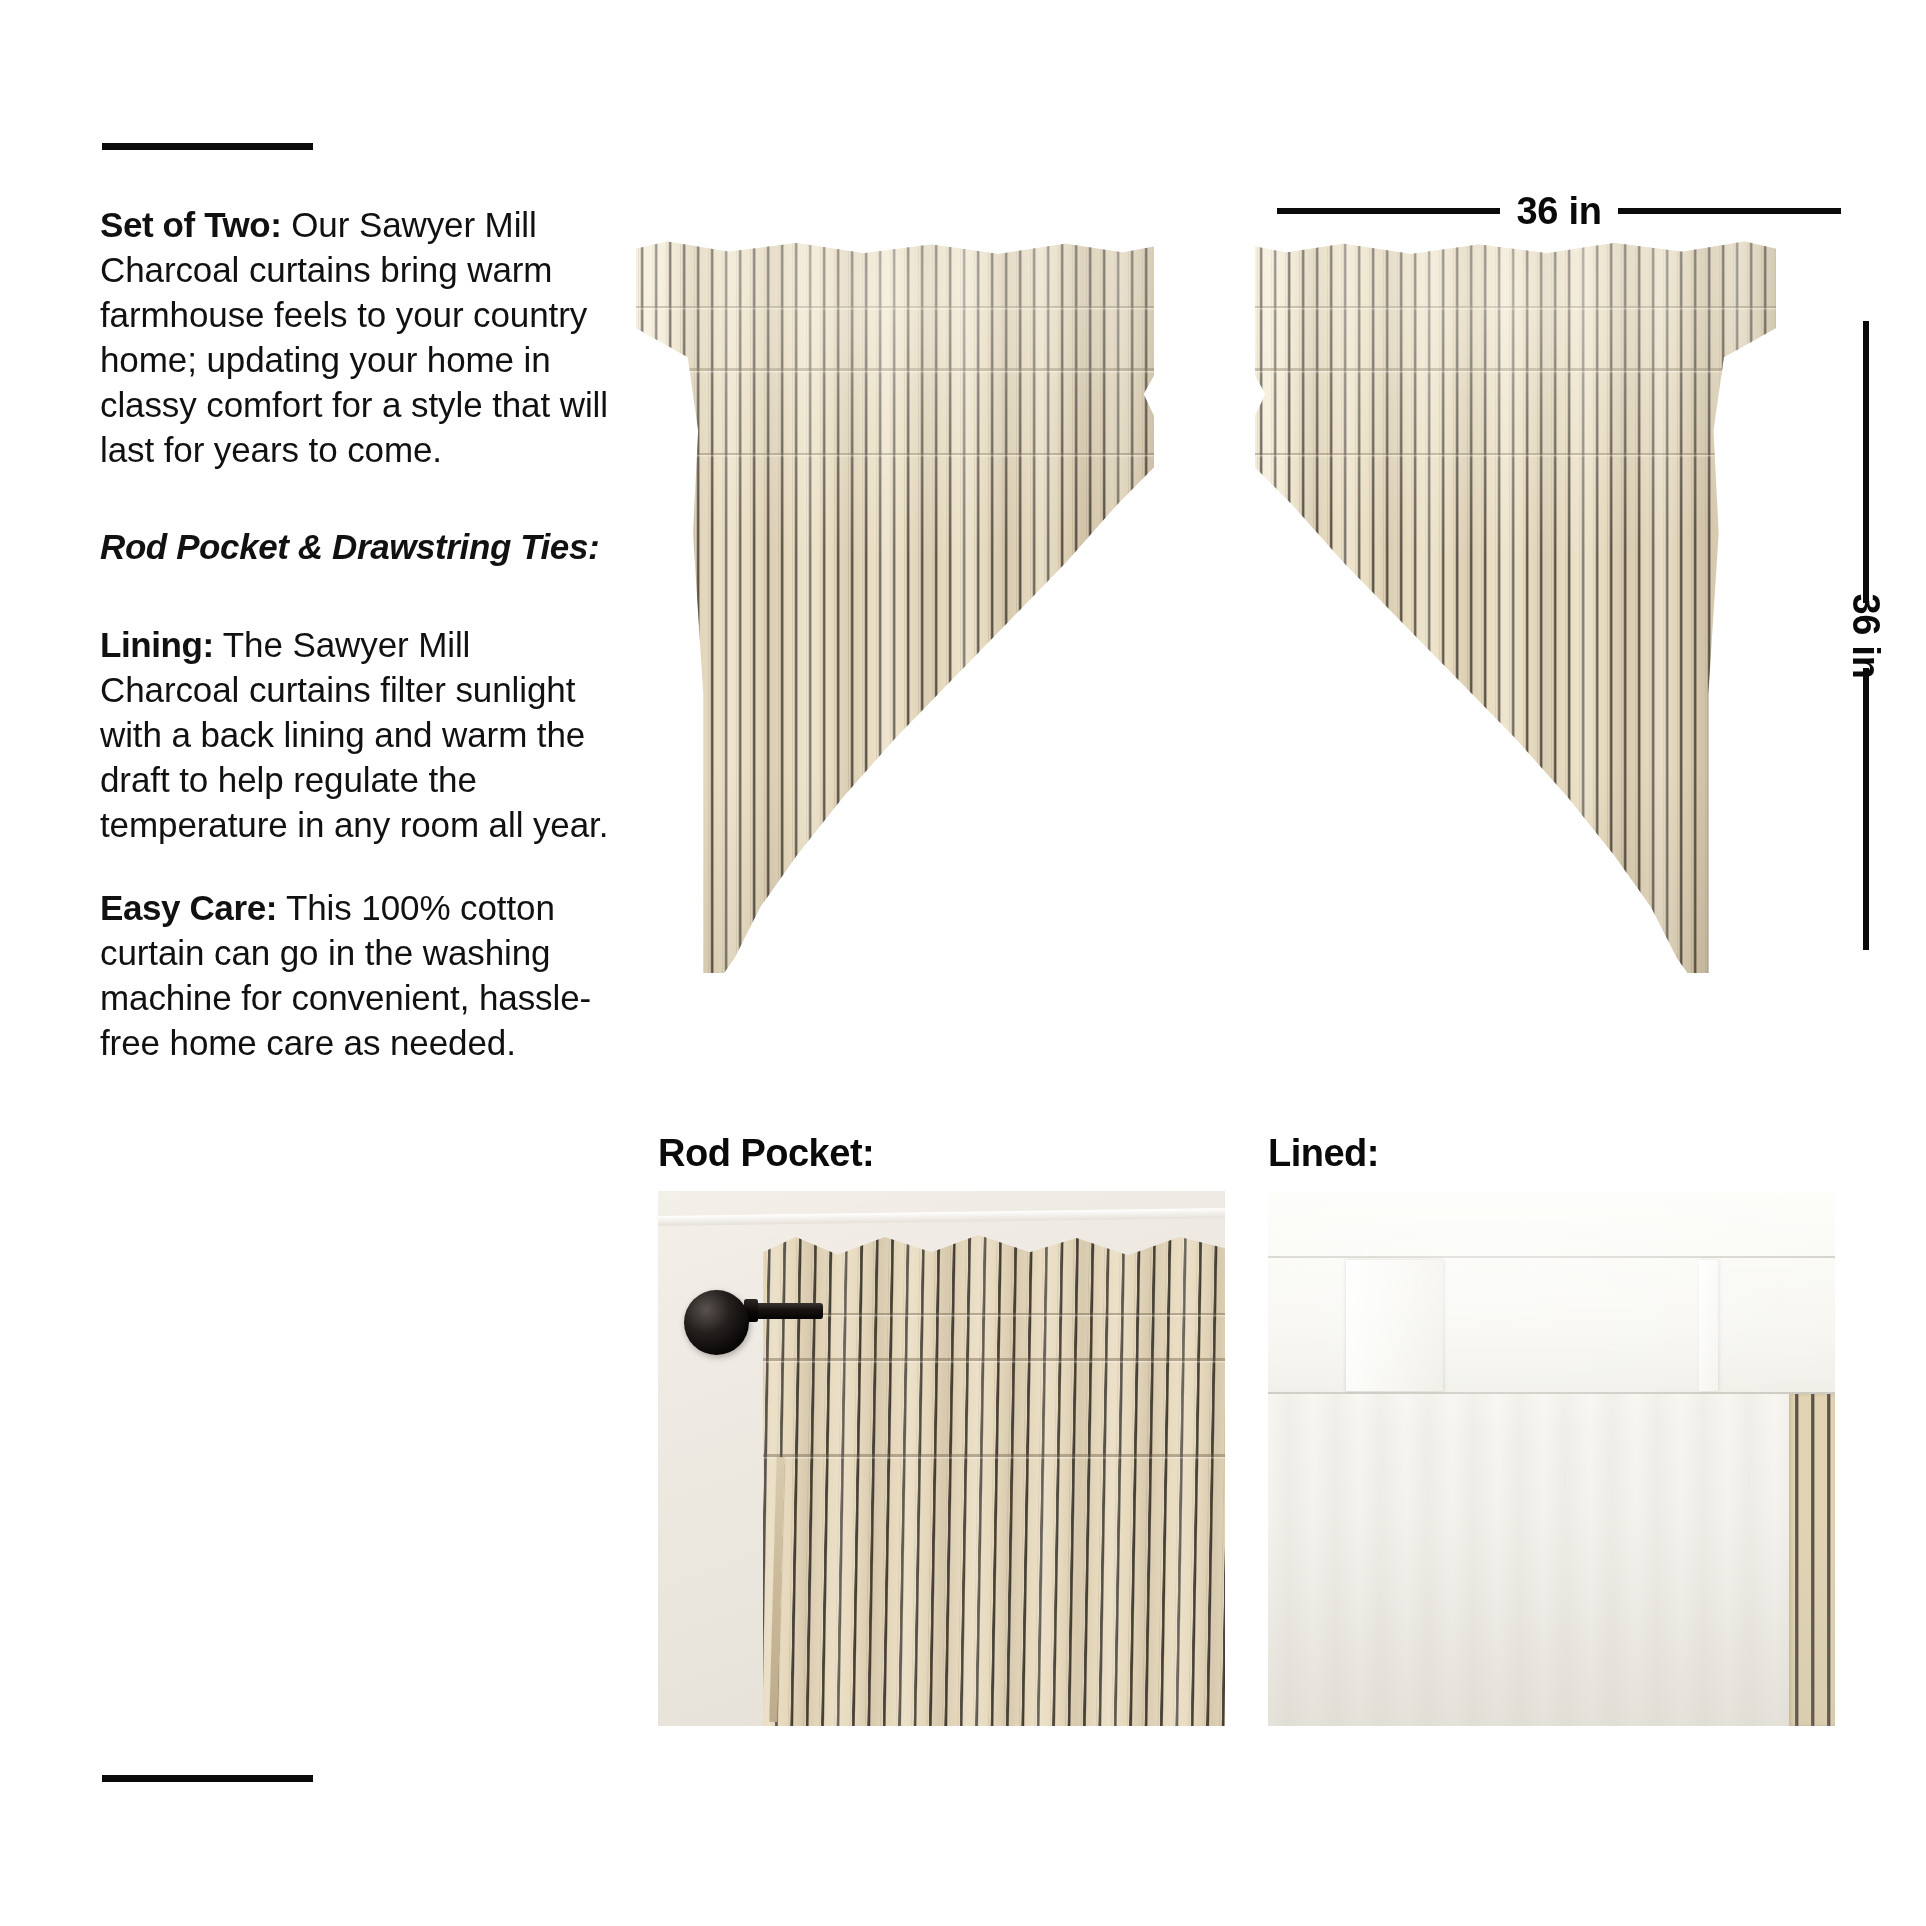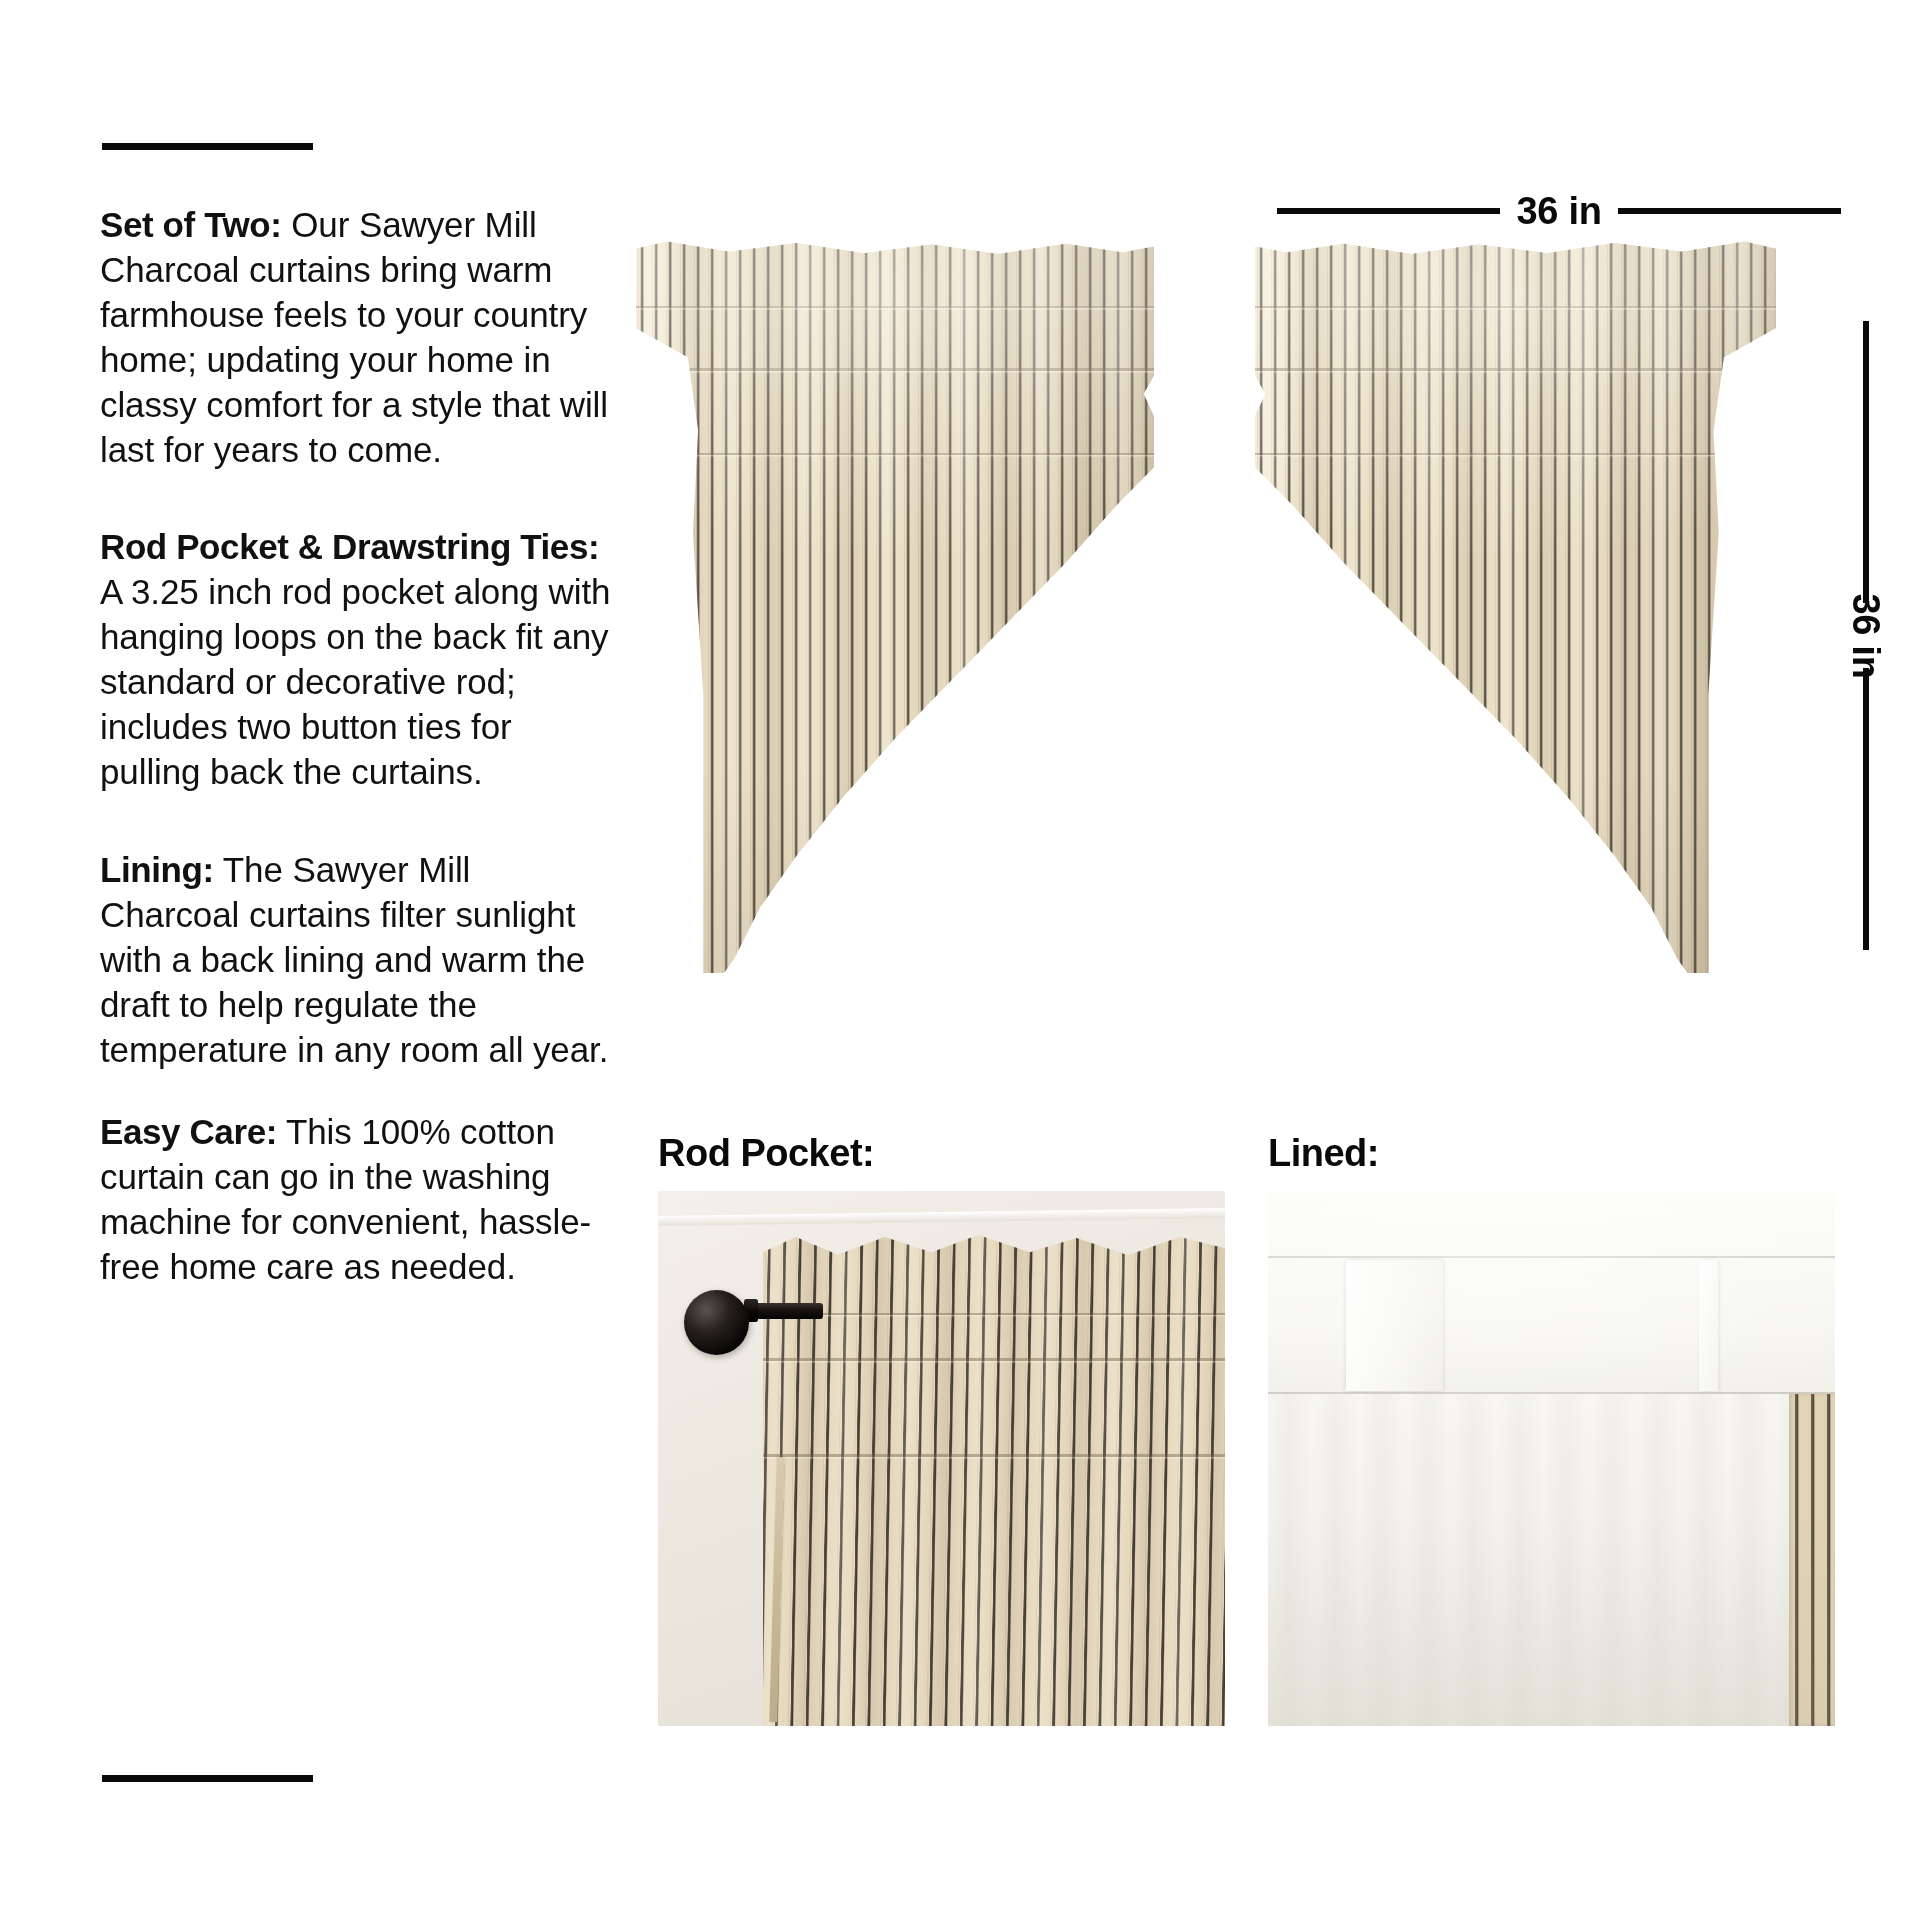--- a/index.html
+++ b/index.html
@@ -44,20 +44,21 @@
     text-align: left;
   }
   .feature b {
     font-weight: 700;
     letter-spacing: -0.4px;
   }
   .feature .head-block {
     font-weight: 700;
     letter-spacing: -0.4px;
     display: block;
+    font-style: italic;
   }
   .gap-1 { height: 52px; }
   .gap-2 { height: 53px; }
   .gap-3 { height: 38px; }
 
   
   .dim-h {
     position: absolute;
     top: 185px;
     left: 1277px;
@@ -415,21 +416,21 @@
 
 <div class="rule top"></div>
 <div class="rule bottom"></div>
 
 <div class="text-col">
 
   <p class="feature"><b>Set of Two:</b><span> Our Sawyer Mill Charcoal curtains bring warm farmhouse feels to your country home; updating your home in classy comfort for a style that will last for years to come.</span></p>
 
   <div class="gap-1"></div>
 
-  <p class="feature"><span class="head-block">Rod Pocket &amp; Drawstring Ties:</span><span>A 3.25 inch rod pocket along with hanging loops on the back fit any standard or decorative rod; includes two button ties for pulling back the curtains.</span></p>
+  <p class="feature"><span class="head-block">Rod Pocket &amp; Drawstring Ties:</span></p>
 
   <div class="gap-2"></div>
 
   <p class="feature"><b>Lining:</b><span> The Sawyer Mill Charcoal curtains filter sunlight with a back lining and warm the draft to help regulate the temperature in any room all year.</span></p>
 
   <div class="gap-3"></div>
 
   <p class="feature"><b>Easy Care:</b><span> This 100% cotton curtain can go in the washing machine for convenient, hassle-free home care as needed.</span></p>
 </div>
 

